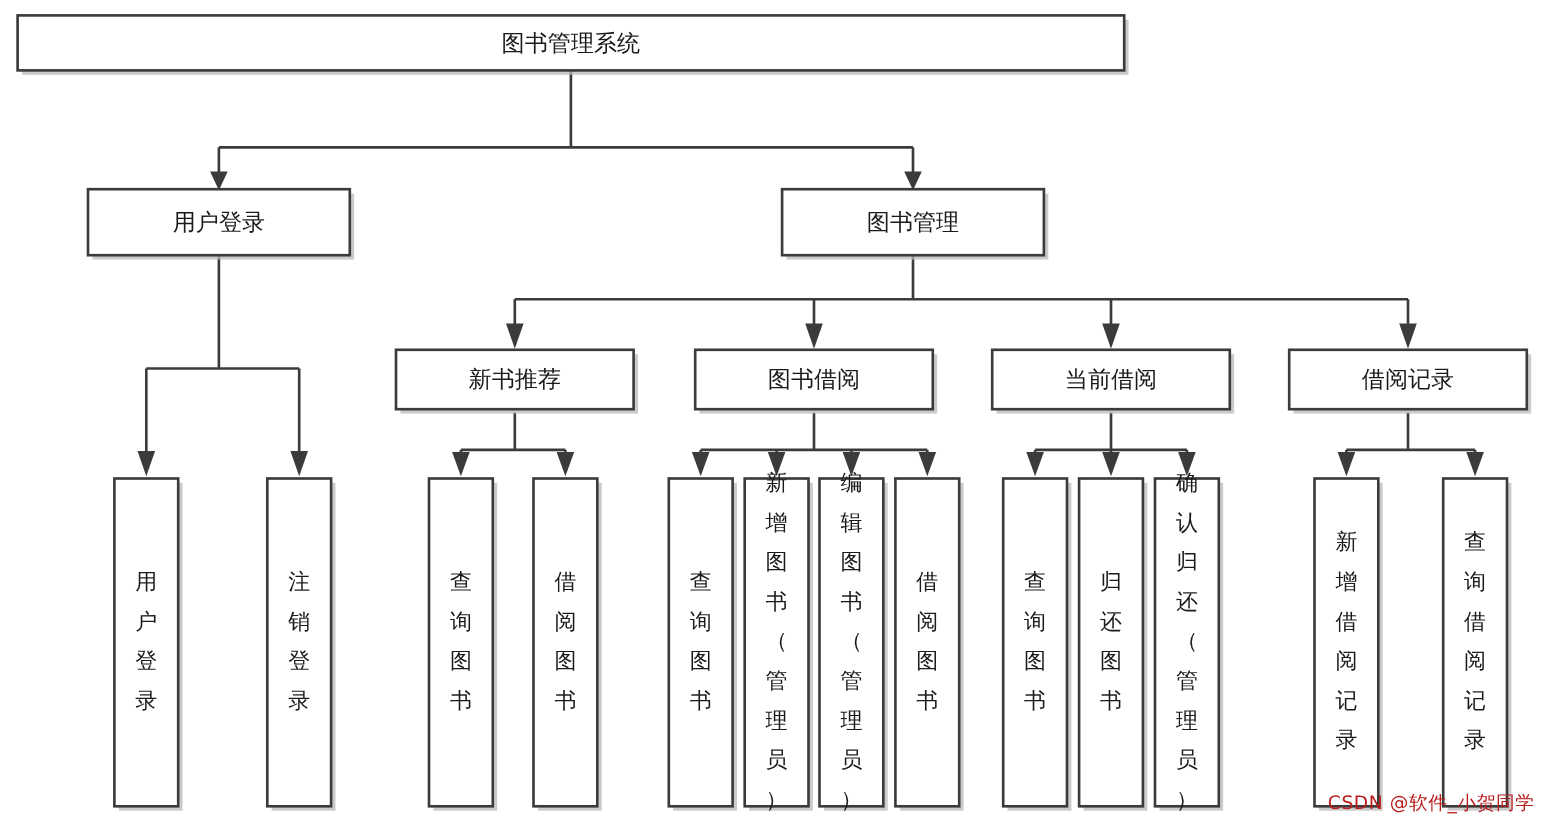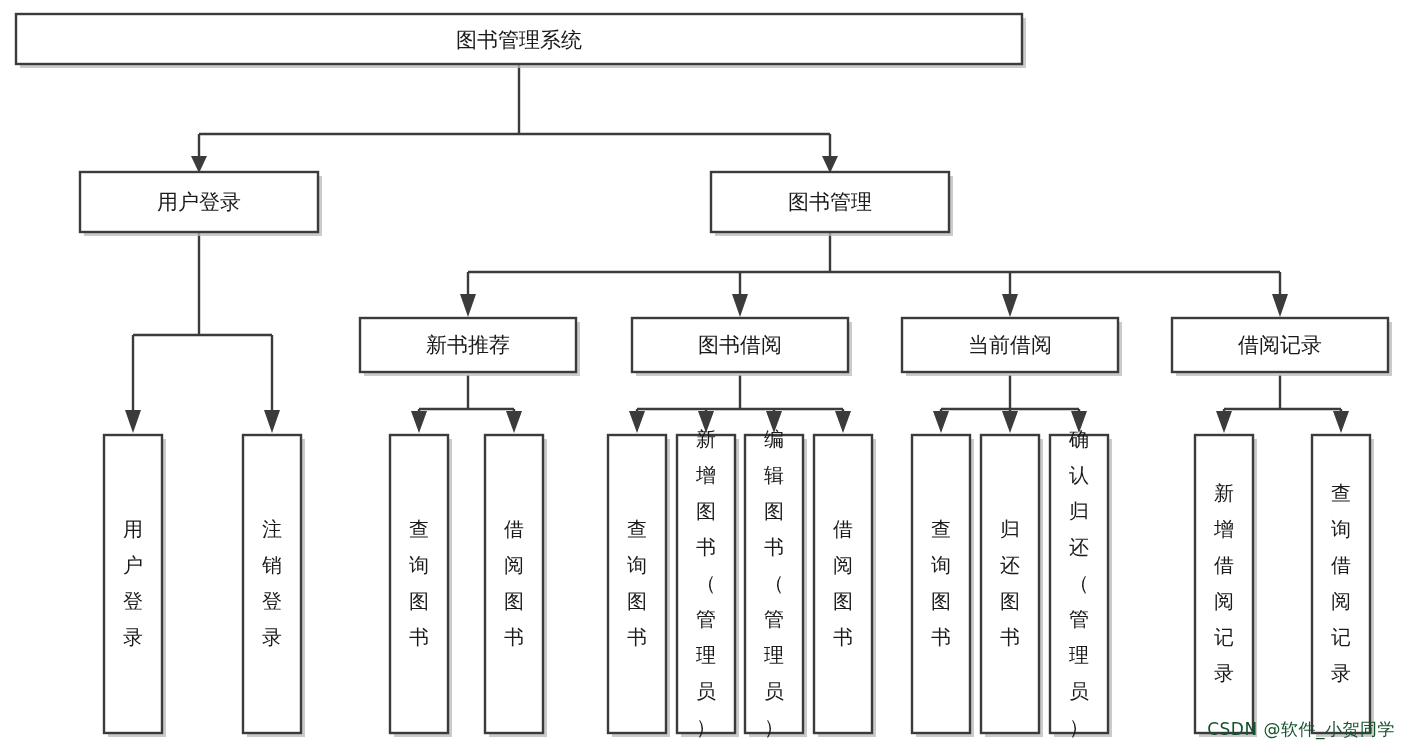--- a/index.html
+++ b/index.html
@@ -58,21 +58,21 @@
     font-size: 20px;
     fill: #1a1a1a;
     text-anchor: middle;
   }
   .watermark {
     position: absolute;
     right: 10px;
     bottom: 6px;
     font-family: "DejaVu Sans", "Liberation Sans", sans-serif;
     font-size: 17px;
-    color: #14532d;
+    color: #b91c1c;
     white-space: nowrap;
     letter-spacing: 0.5px;
   }
 </style>
 </head>
 <body>
 
 <div id="diagram-root">
   <svg class="tree" viewBox="0 0 1405 747" xmlns="http://www.w3.org/2000/svg">
 

